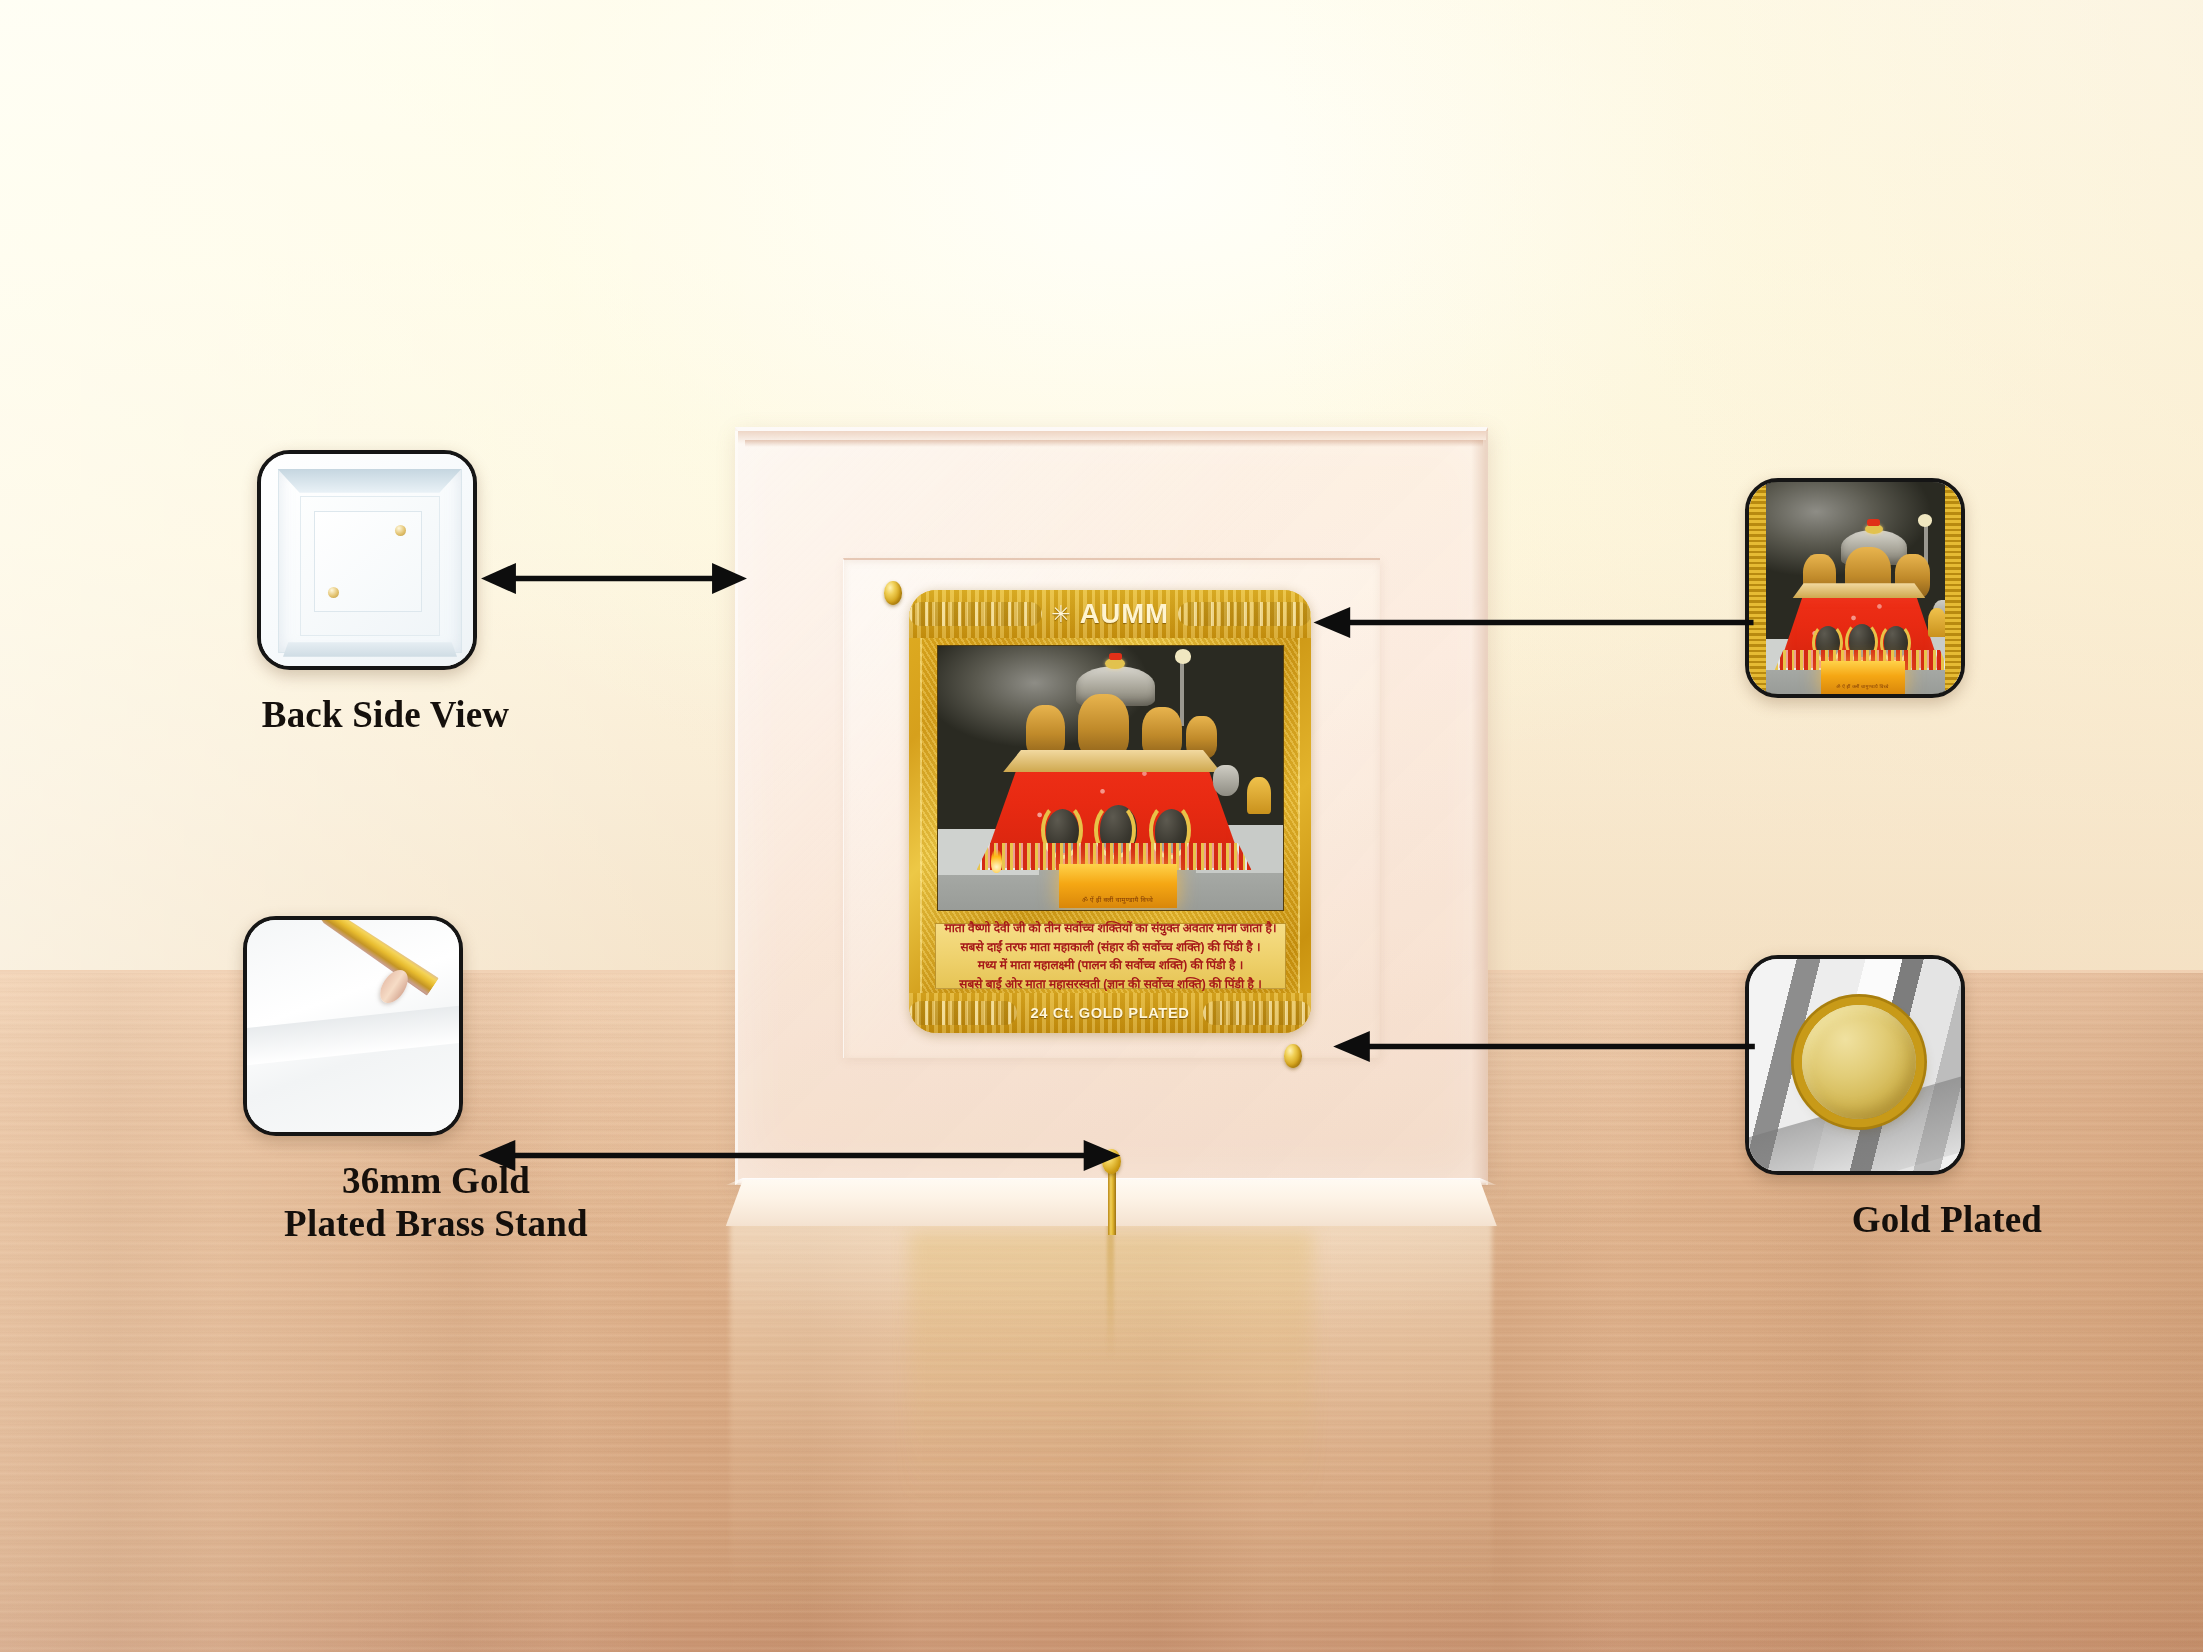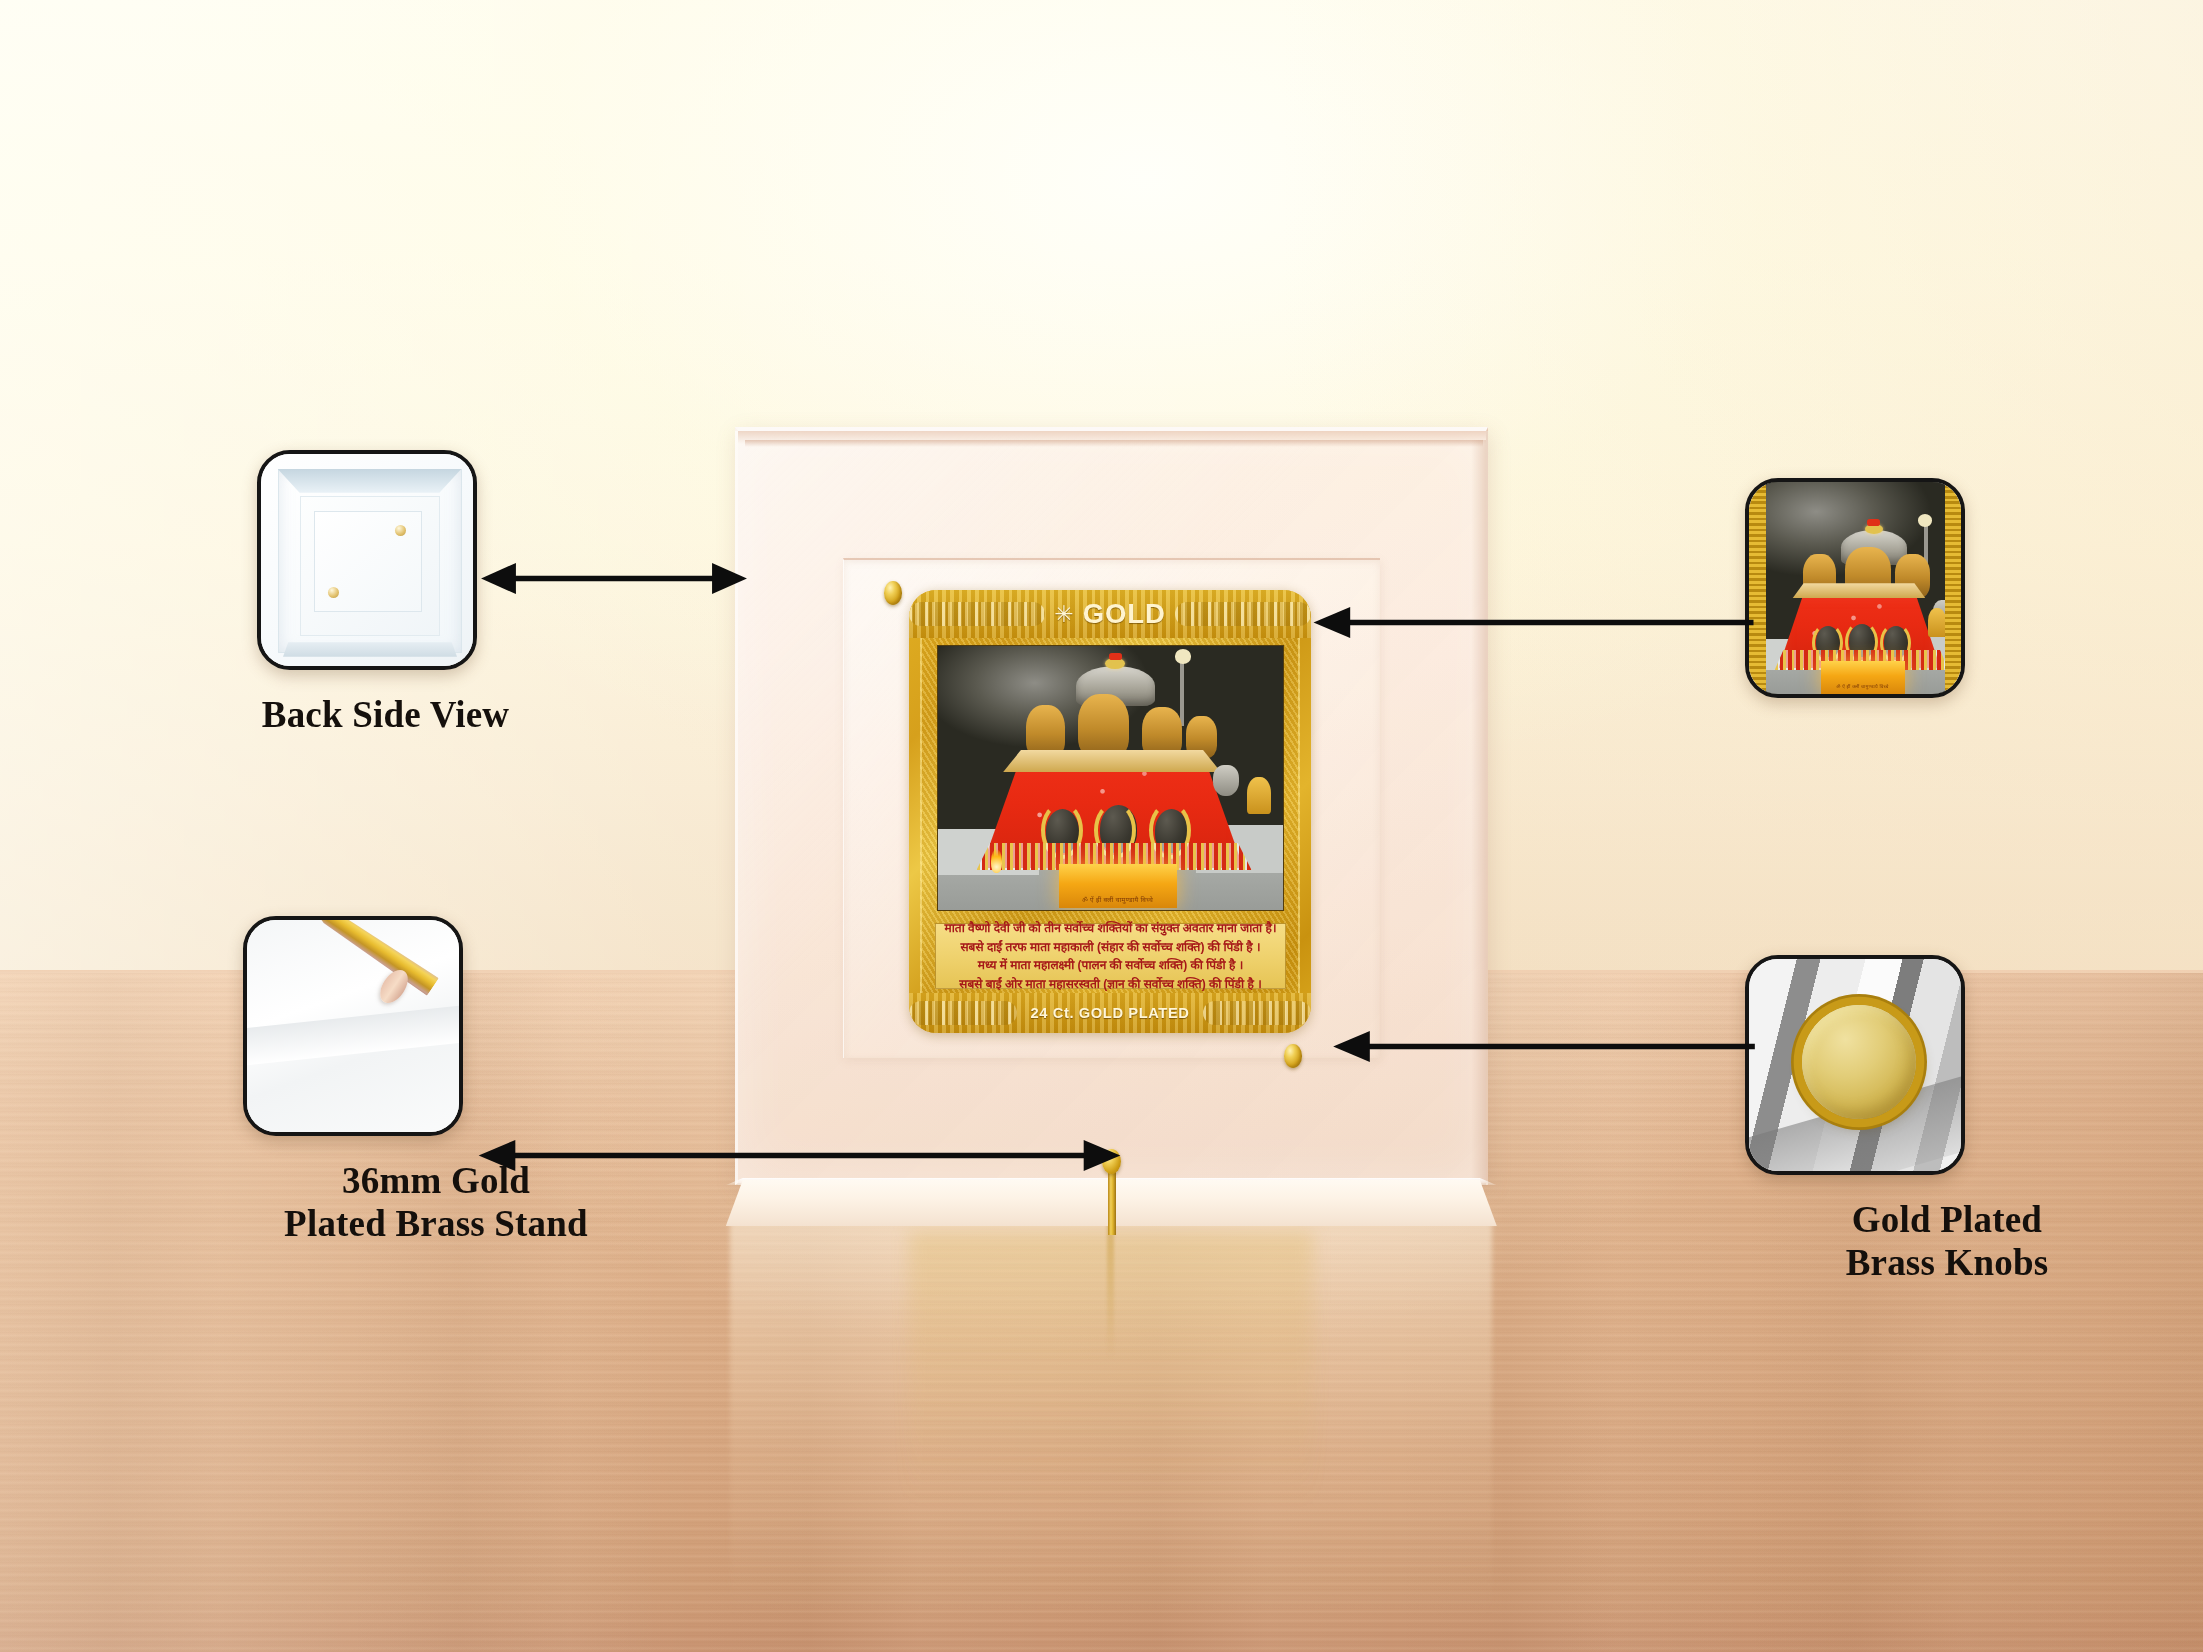--- a/index.html
+++ b/index.html
@@ -433,21 +433,21 @@
 
     <div class="knob" id="knob-tl"></div>
     <div class="knob" id="knob-br"></div>
 
     <div class="foil">
       <div class="foil-inner-border"></div>
 
       <div class="foil-topband">
         <span class="foil-orn-left"></span>
         <span class="foil-brand-mark">✳</span>
-        <span class="foil-brand">GOLD</span>
+        <span class="foil-brand">AUMM</span>
         <span class="foil-orn-right"></span>
       </div>
 
       <div class="foil-photo">
         <div class="cave"></div>
         <div class="shrine-floor"></div>
         <div class="shrine-floor-l"></div>
         <div class="shrine-floor-r"></div>
 
         <div class="canopy"></div>
@@ -587,21 +587,20 @@
     </svg>
   </div>
 
   <div class="callout" style="left:1745px; top:955px; width:404px;">
     <div class="thumb" id="thumb-knob">
       <div class="knob-scene"></div>
       <div class="knob-disc"></div>
     </div>
     <div class="thumb-label">
       <div>Gold Plated</div>
-      <div>Brass Knobs</div>
     </div>
   </div>
 
   <div class="arrow" style="left:1333px; top:1030px;">
     <svg width="422" height="33" viewBox="0 0 460 36">
       <line x1="38" y1="18" x2="460" y2="18" stroke="#0d0d0d" stroke-width="6"></line>
       <polygon points="0,18 40,1 40,35" fill="#0d0d0d"></polygon>
     </svg>
   </div>
 

